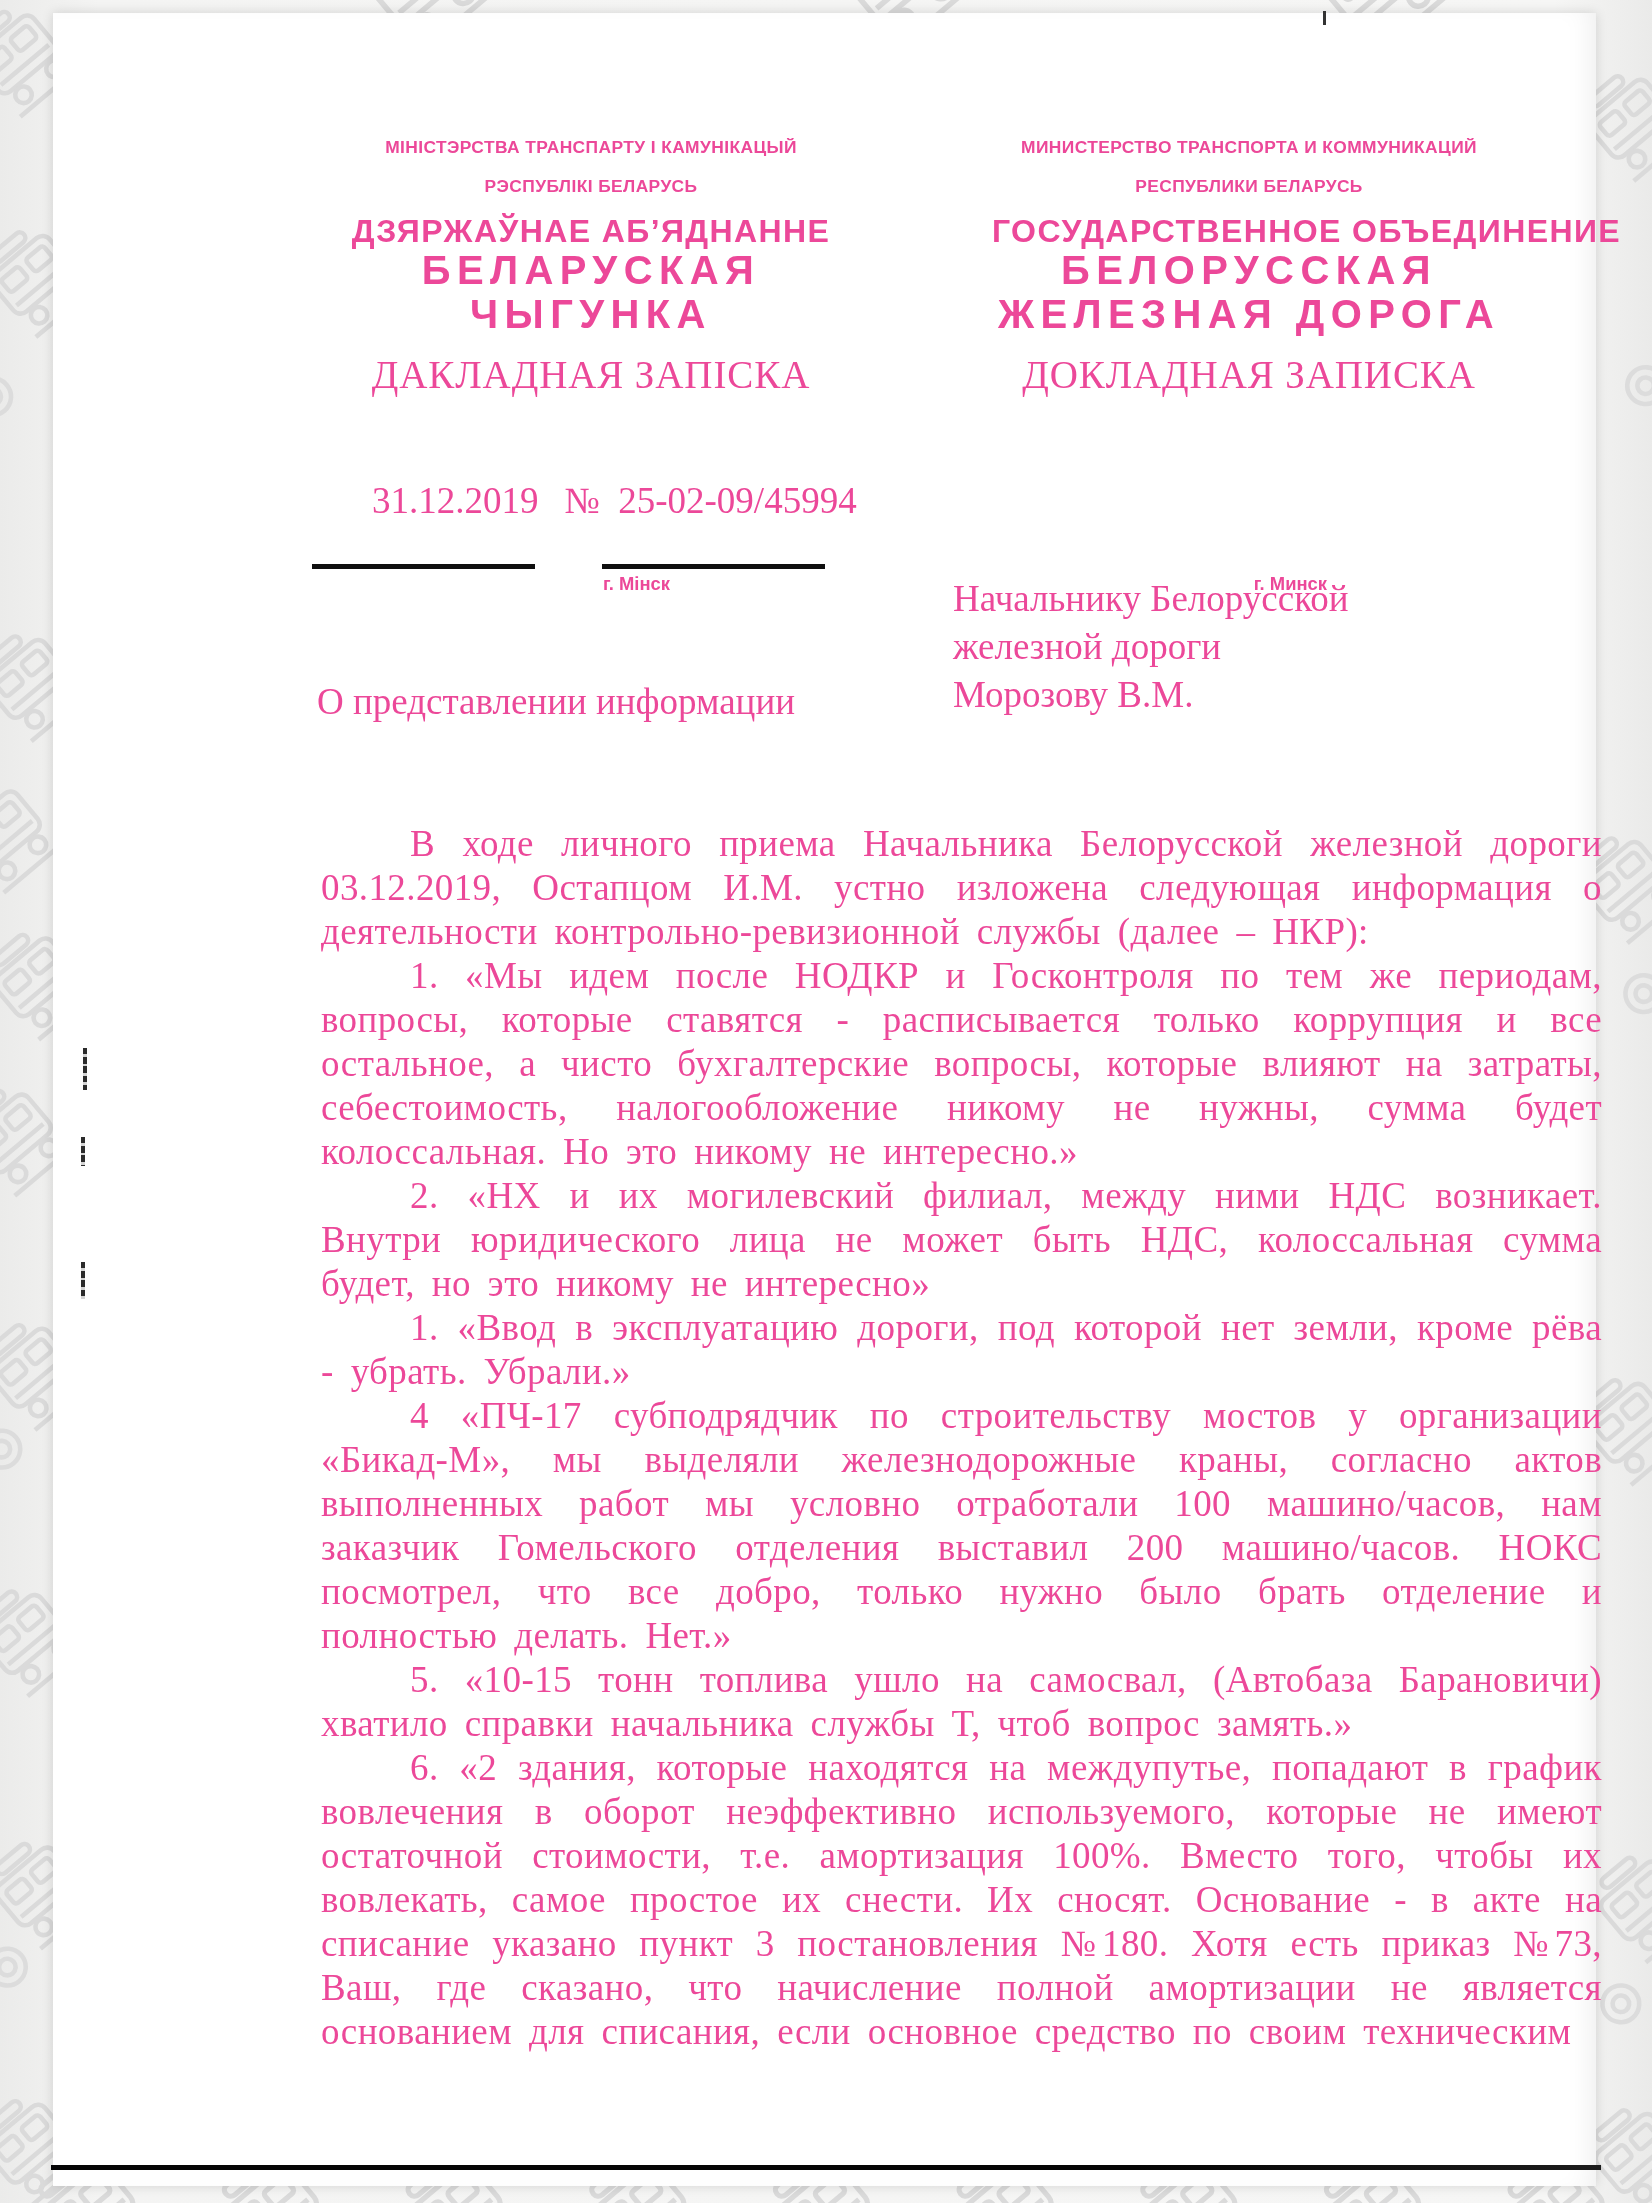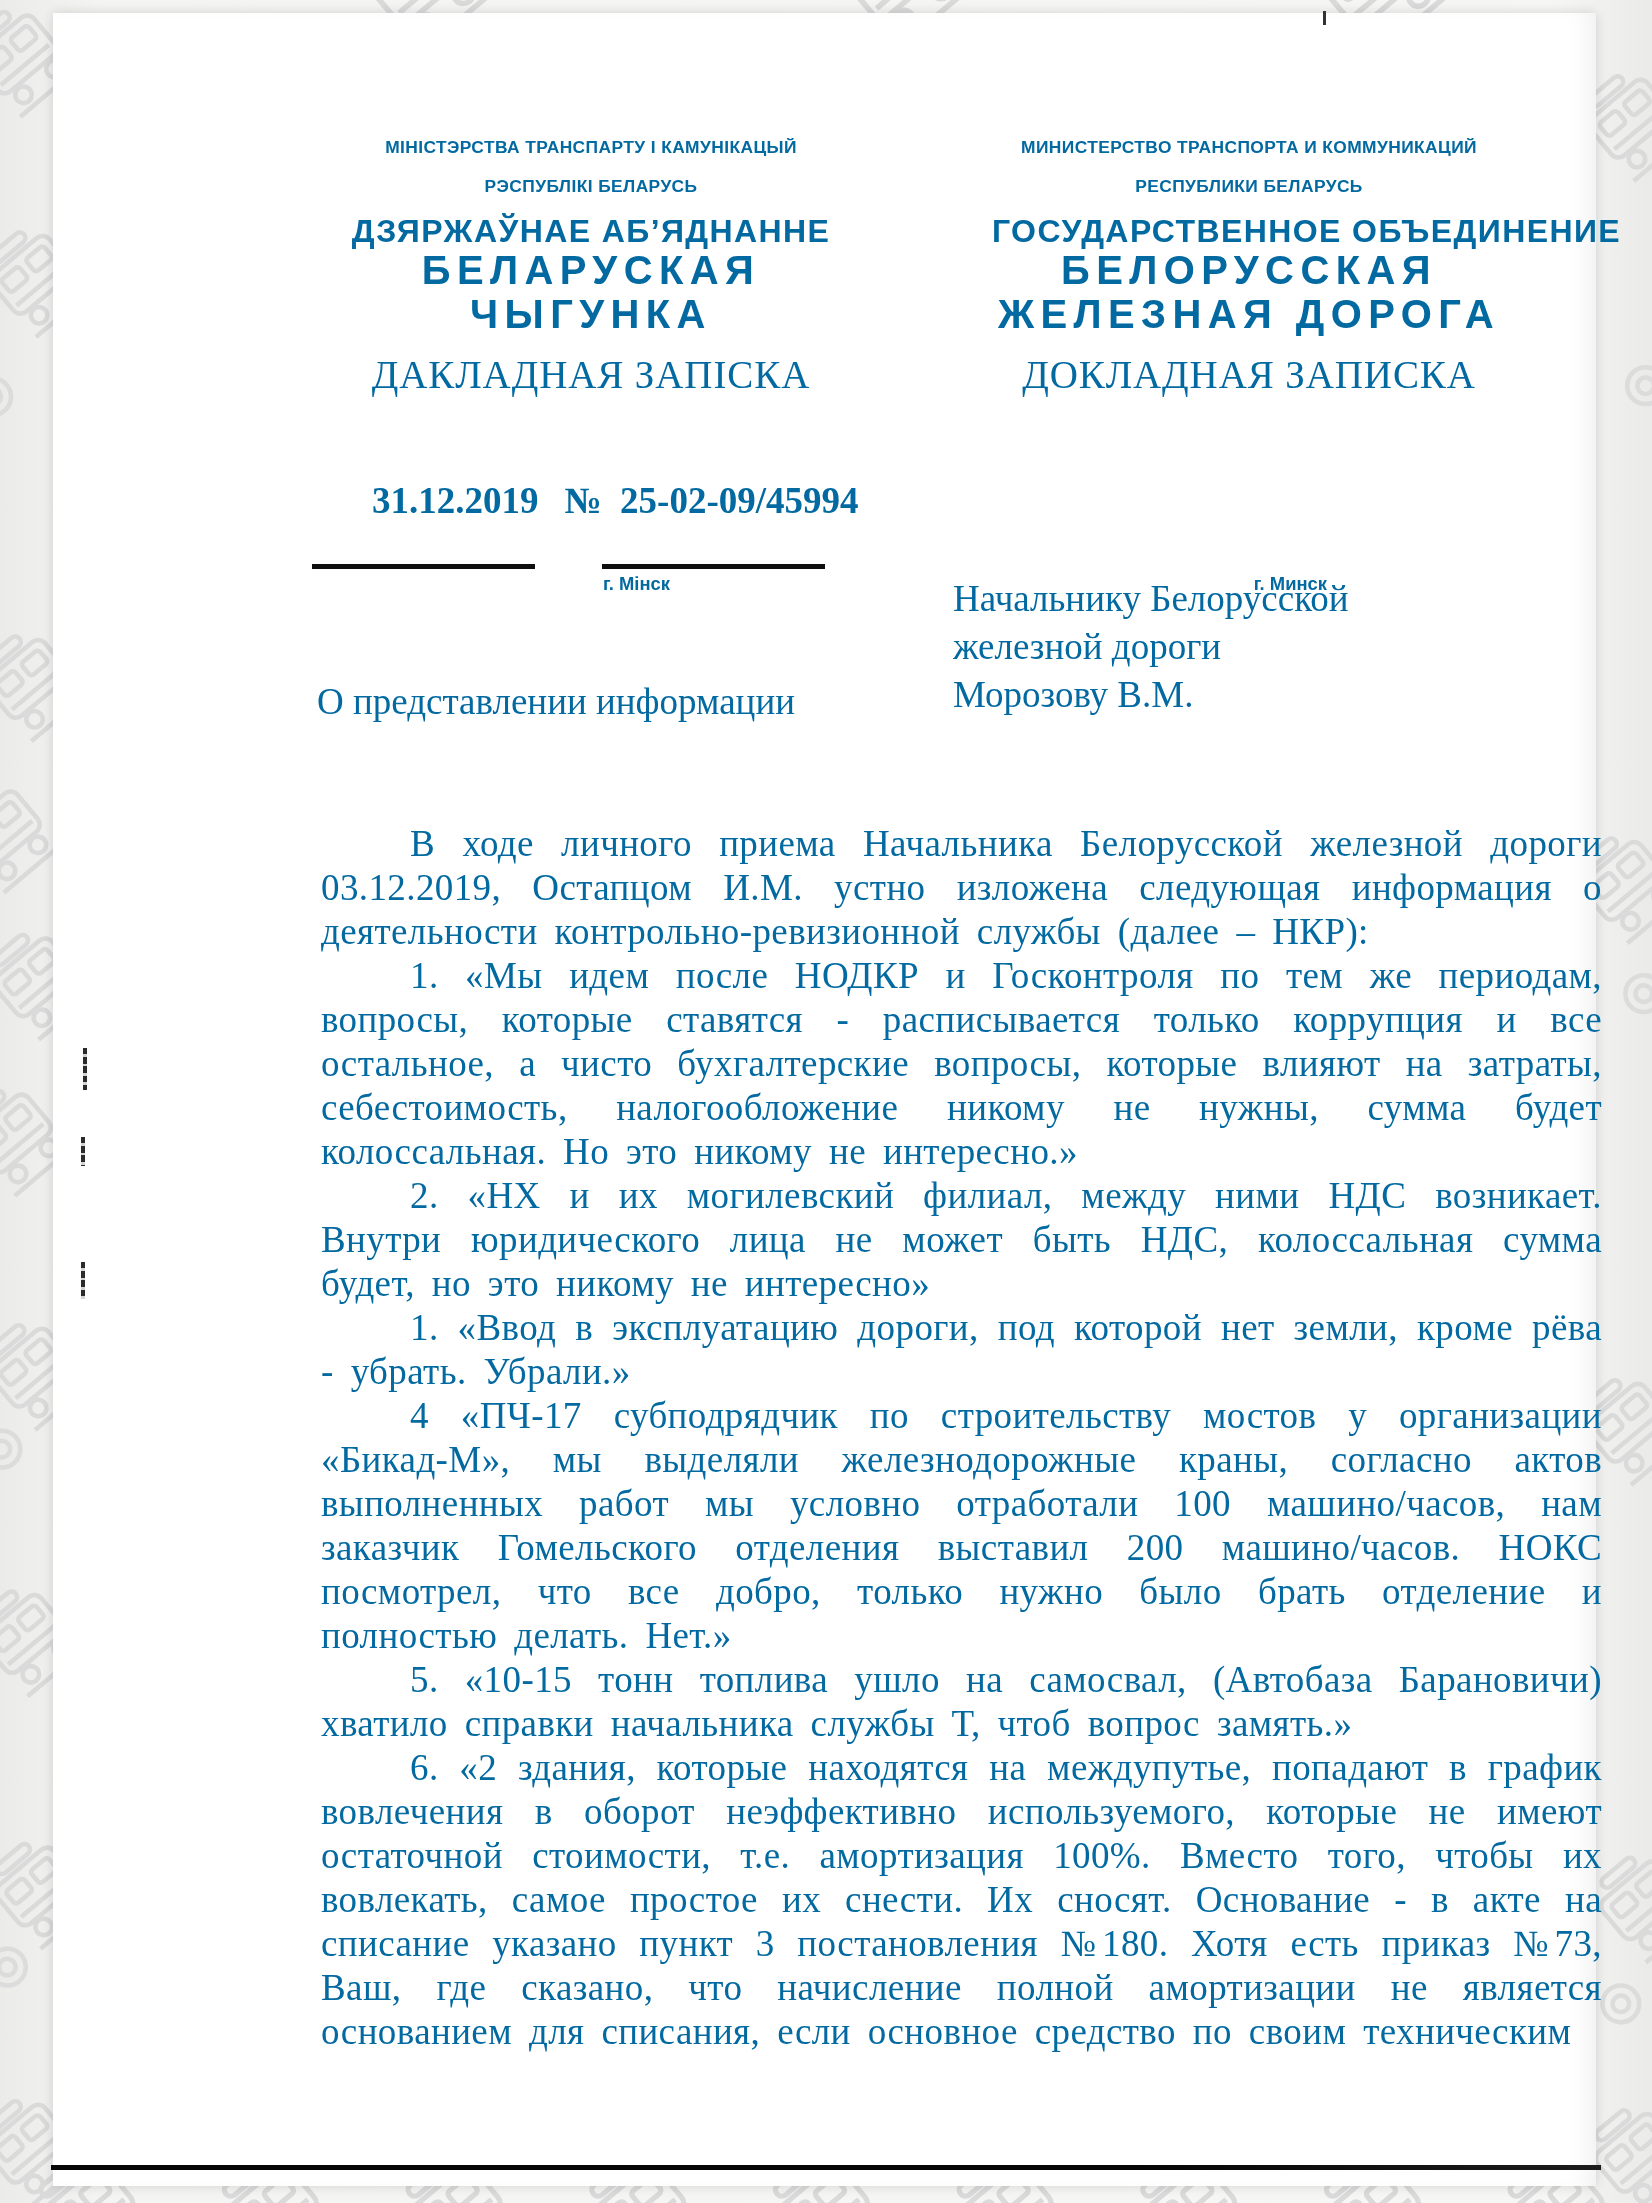--- a/index.html
+++ b/index.html
@@ -1,33 +1,33 @@
 <!DOCTYPE html>
 <html style="font-size:14.7px"><head>
 <meta charset="utf-8">
 <style>
   html,body{margin:0;padding:0;width:1653px;height:2204px;overflow:hidden;
     background:linear-gradient(90deg,#ebebea 0,#f4f4f3 6%,#f6f6f5 94%,#eaeae9 100%);
     font-family:"Liberation Serif",serif;}
   .wm-layer{position:absolute;left:0;top:0;z-index:0;}
   .page{position:absolute;left:53px;top:13px;width:1543px;height:2173px;background:#ffffff;z-index:1;
     box-shadow:0 0 11px rgba(0,0,0,.14), inset -20px 0 27.5px -16.5px rgba(0,0,0,.08);}
-  .content{position:absolute;left:0;top:0;width:1653px;height:2204px;z-index:2;color:#0369a1;}
+  .content{position:absolute;left:0;top:0;width:1653px;height:2204px;z-index:2;color:#ec4899;}
   .abs{position:absolute;}
   .sans{font-family:"Liberation Sans",sans-serif;}
   .serif{font-family:"Liberation Serif",serif;}
   .hdrcol{text-align:center;}
   .min{font-size:17.4px;font-weight:bold;line-height:22px;letter-spacing:0.4px;white-space:nowrap;}
   .min2{margin-top:17px;}
   .org{font-size:32px;font-weight:bold;letter-spacing:1.4px;line-height:29px;margin-top:20px;white-space:nowrap;}
   .big{font-size:40px;font-weight:bold;letter-spacing:6.4px;line-height:44px;white-space:nowrap;}
   .big1{margin-top:1.8px;}
   .doct{font-size:39px;letter-spacing:0.9px;line-height:46px;margin-top:16.5px;white-space:nowrap;}
   .city{font-size:18.4px;font-weight:bold;text-align:right;}
-  .daterow{display:flex;align-items:flex-start;font-size:37px;white-space:nowrap;font-weight:bold;}
+  .daterow{display:flex;align-items:flex-start;font-size:37px;white-space:nowrap;}
   .gap1{margin-left:26px;} .gap2{margin-left:18.4px;}
   .hline{position:absolute;height:4.6px;background:#0f0f0f;}
   .addr{font-size:37px;line-height:48px;white-space:nowrap;}
   .subj{font-size:37px;white-space:nowrap;}
   .bodytext{font-size:37px;line-height:44px;text-align:justify;word-spacing:7.3px;letter-spacing:0.4px;
     width:1281px;hyphens:none;}
   .bodytext p{margin:0;text-indent:89px;}
   .scanline{position:absolute;left:51px;top:2165px;width:1550px;height:4.6px;
     background:linear-gradient(90deg,#050505 0 70%,#1c1c1c 100%);z-index:3;}
   .art{position:absolute;width:3.7px;z-index:3;

